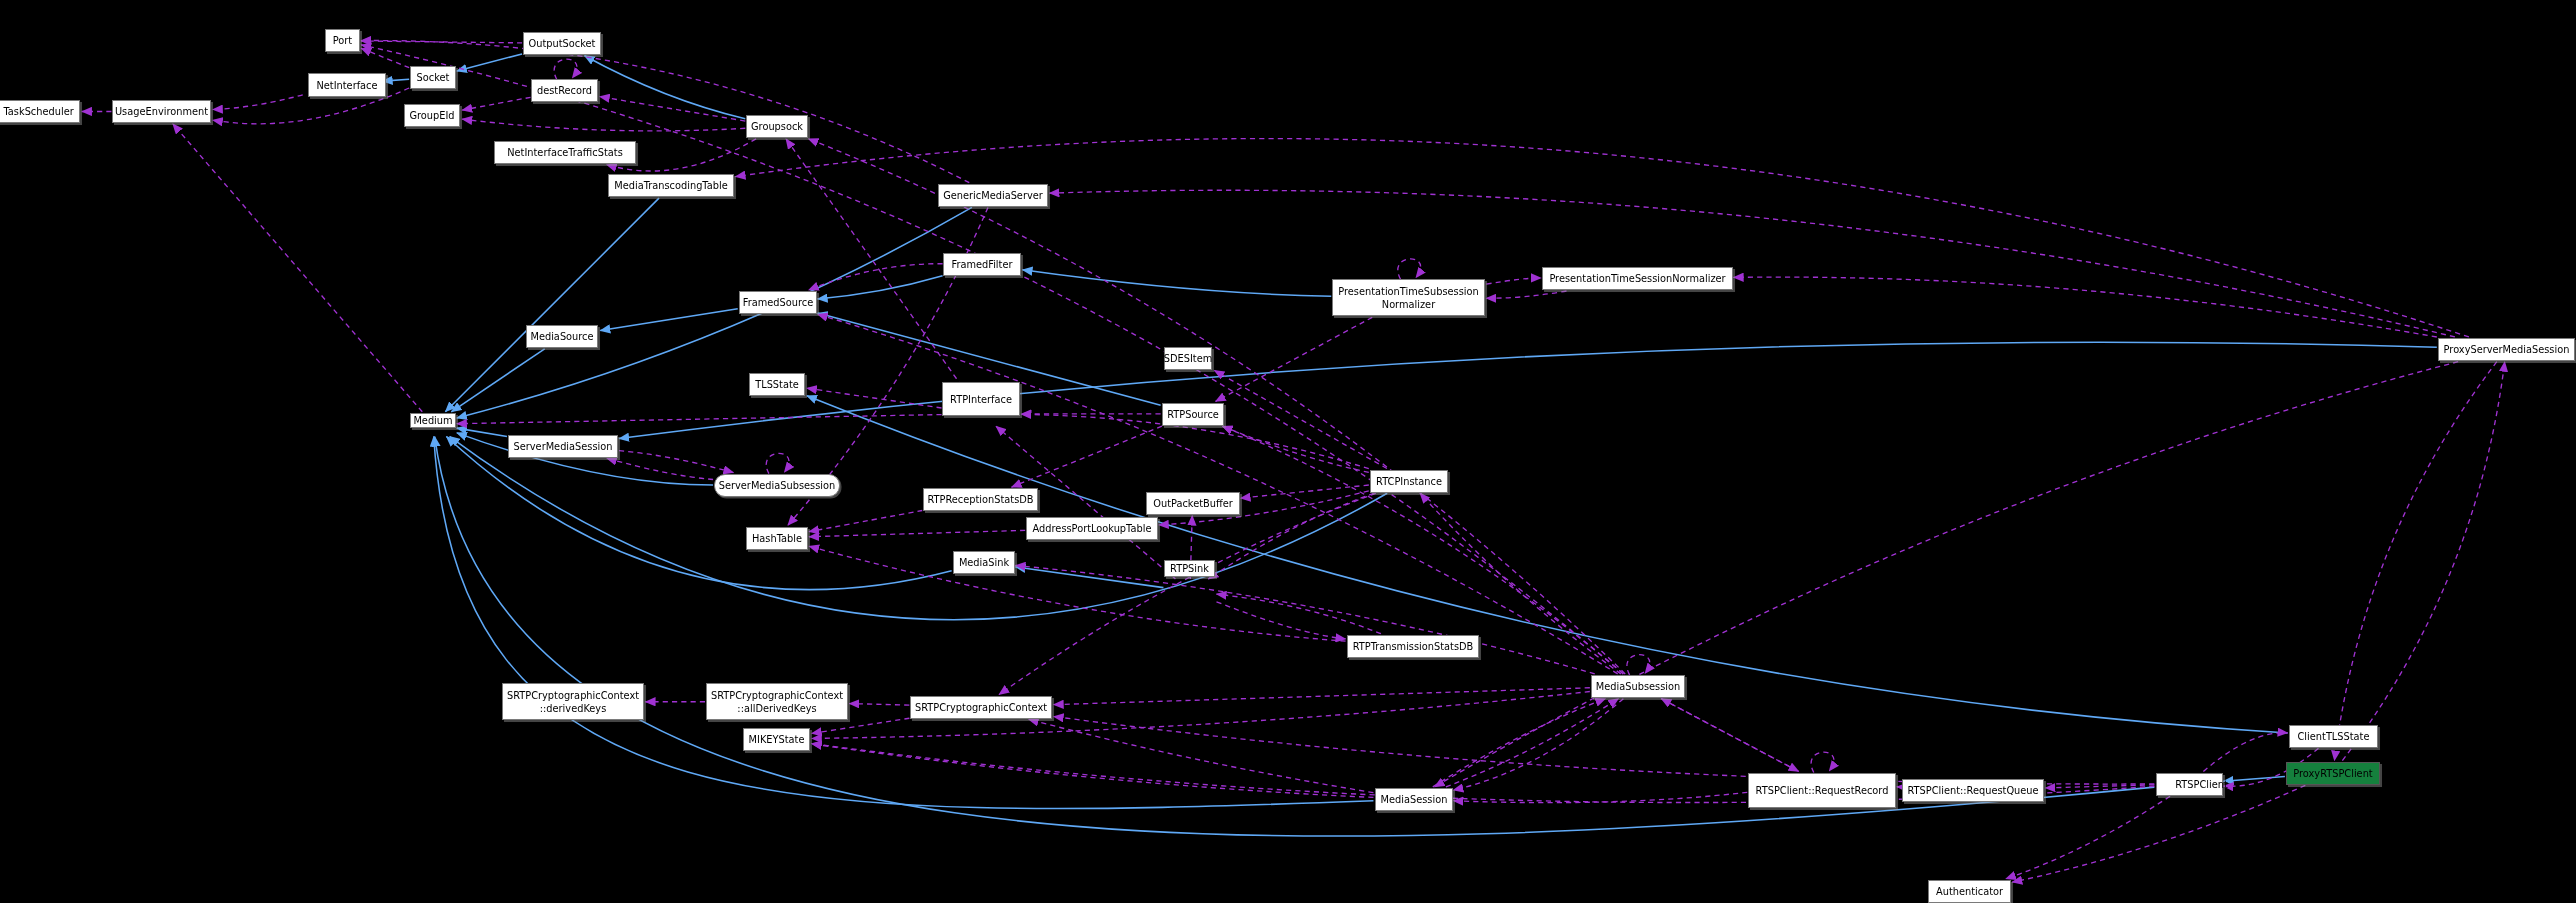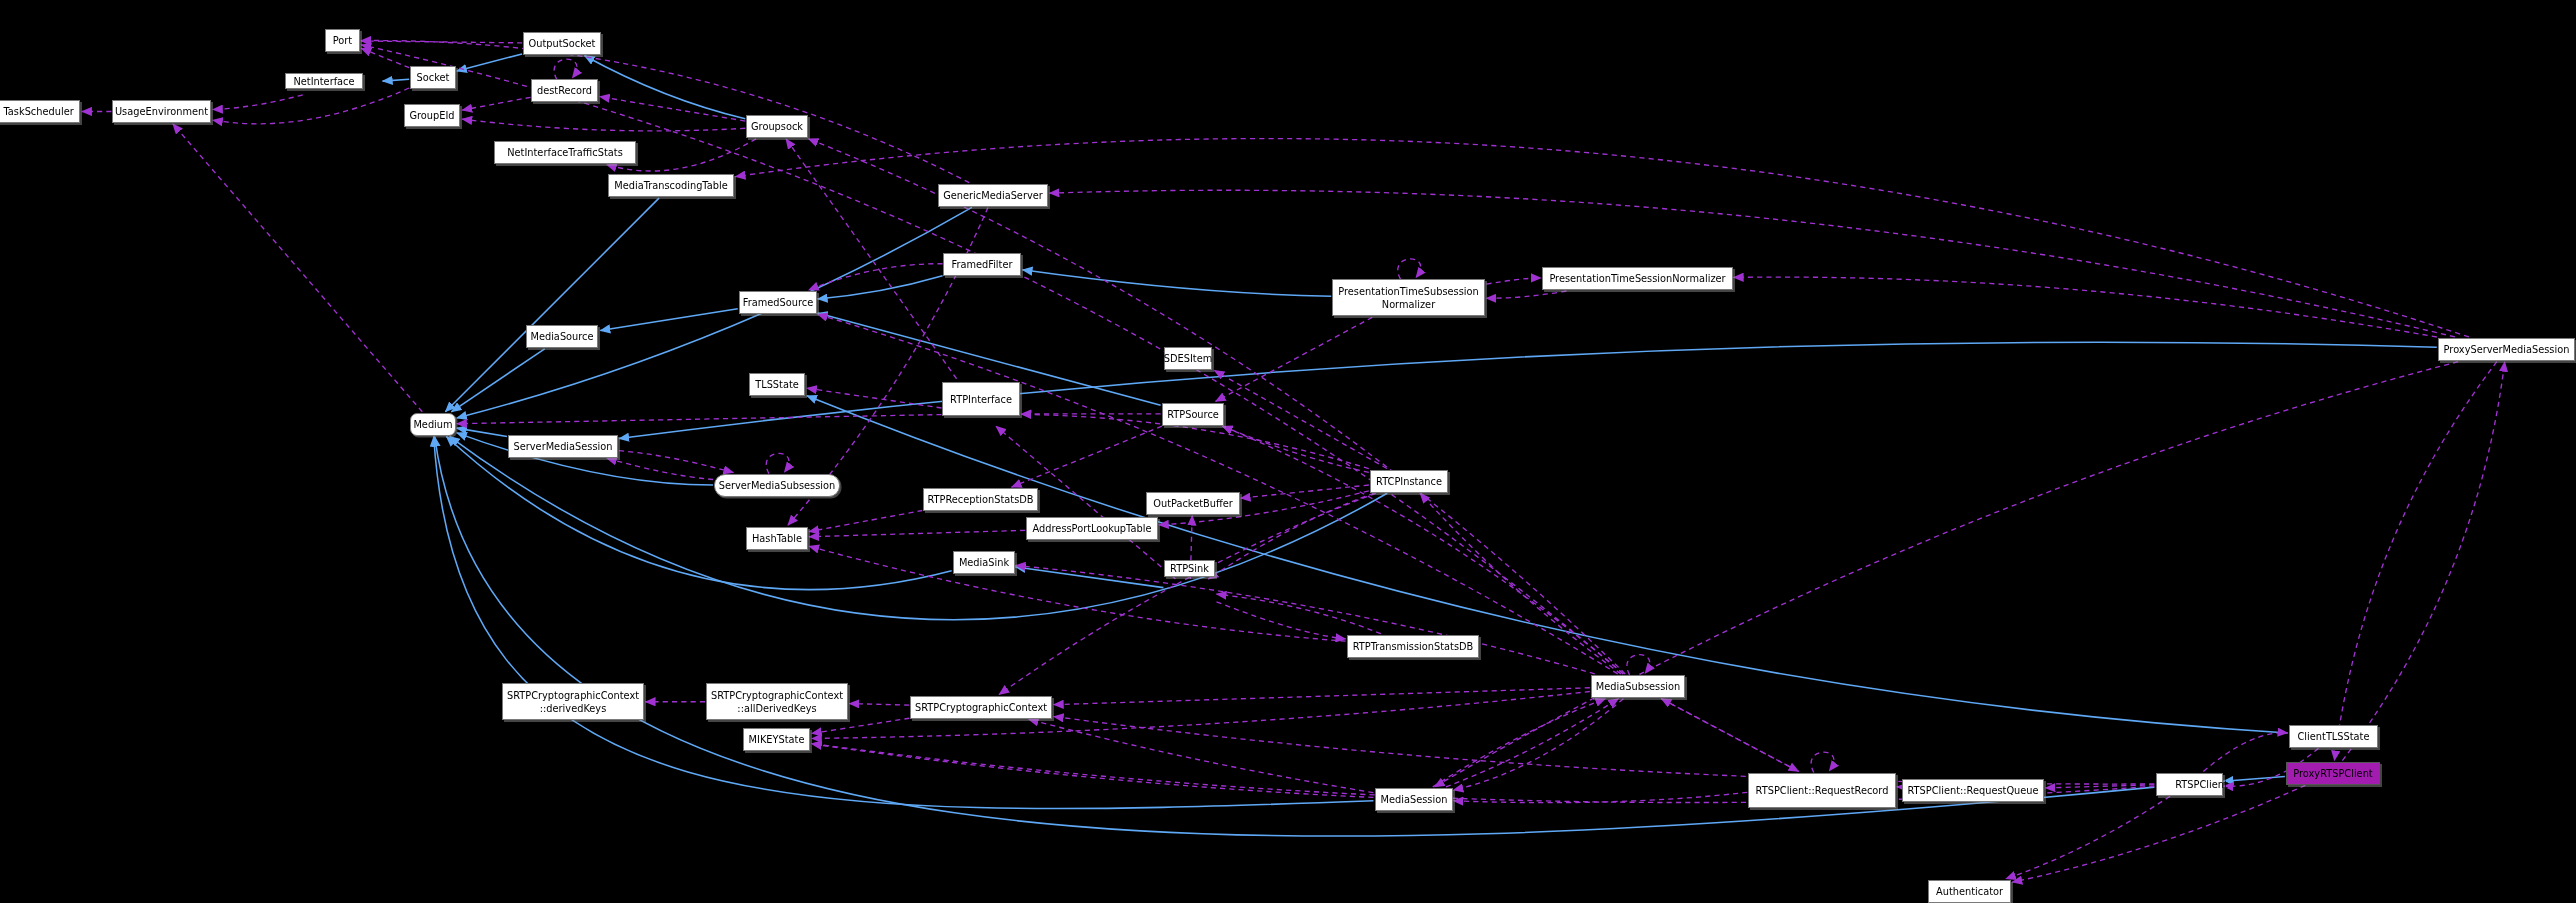--- a/index.html
+++ b/index.html
@@ -4,21 +4,21 @@
 <style>
   html,body{margin:0;padding:0;background:#000;}
   .stage{position:relative;width:2576px;height:903px;background:#000;overflow:hidden;
          font-family:"DejaVu Sans",sans-serif;}
   .stage svg{position:absolute;left:0;top:0;}
   .node{position:absolute;background:#ffffff;border:0.5px solid #7a7a7a;
         box-shadow:1.5px 1.5px 0.5px rgba(150,150,150,.45);
         color:#000;font:9.8px/13px "DejaVu Sans",sans-serif;
         display:flex;align-items:center;justify-content:center;
         text-align:center;white-space:pre;box-sizing:border-box;cursor:pointer;}
-  .node.gray{background:#a21caf;border-color:#555;}
+  .node.gray{background:#15803d;border-color:#555;}
 </style>
 </head>
 <body>
 
 <div class="stage">
   <svg id="edge-layer" width="2576" height="903" viewBox="0 0 4990 1750">
       <defs>
         <marker id="arr-i" viewBox="0 0 14 12" refX="13" refY="6" markerWidth="21" markerHeight="18" markerUnits="userSpaceOnUse" orient="auto">
           <path d="M0,0 L14,6 L0,12 z" fill="#5fa8f5"></path>
         </marker>
@@ -118,41 +118,41 @@
       <path d="M 4204.46969782458,1543 Q 4041.687674260446,1649.9459690417764 3886.2948841857133,1703" fill="none" stroke="#a032d2" stroke-width="2.6" stroke-dasharray="10 8" marker-end="url(#arr-u)"></path>
       <path d="M 4466.5639190094025,1522 Q 4180.3732164165085,1650.5381849660344 3898.6,1709.6668217167035" fill="none" stroke="#a032d2" stroke-width="2.6" stroke-dasharray="10 8" marker-end="url(#arr-u)"></path>
       <path d="M 4268.969484690211,1495 Q 4361.52633403899,1415.5790021169691 4432.2,1420.2263996444985" fill="none" stroke="#a032d2" stroke-width="2.6" stroke-dasharray="10 8" marker-end="url(#arr-u)"></path>
       <path d="M 4492.030515309789,1450 Q 4399.47366596101,1529.4209978830309 4308,1523.405822594745" fill="none" stroke="#a032d2" stroke-width="2.6" stroke-dasharray="10 8" marker-end="url(#arr-u)"></path>
       <path d="M 4837.65332957931,701 Q 4576.940830754977,1042.0482571664704 4522.997203014571,1474" fill="none" stroke="#a032d2" stroke-width="2.6" stroke-dasharray="10 8" marker-end="url(#arr-u)"></path>
       <path d="M 4538.34667042069,1474 Q 4799.059169245023,1132.9517428335296 4853.002796985429,701" fill="none" stroke="#a032d2" stroke-width="2.6" stroke-dasharray="10 8" marker-end="url(#arr-u)"></path>
     </svg>
   <div id="node-layer">
       <div class="node" style="left: -2.9px; top: 100px; width: 83px; height: 23px;">TaskScheduler</div>
       <div class="node" style="left: 112px; top: 100px; width: 99px; height: 23px;">UsageEnvironment</div>
-      <div class="node" style="left: 285px; top: 73px; width: 78px; height: 16px;">NetInterface</div>
+      <div class="node" style="left: 308px; top: 73px; width: 78px; height: 24px;">NetInterface</div>
       <div class="node" style="left: 325px; top: 29px; width: 35px; height: 23px;">Port</div>
       <div class="node" style="left: 410px; top: 66px; width: 46px; height: 23px;">Socket</div>
       <div class="node" style="left: 523px; top: 32px; width: 78px; height: 23px;">OutputSocket</div>
       <div class="node" style="left: 531px; top: 79px; width: 67px; height: 23px;">destRecord</div>
       <div class="node" style="left: 404px; top: 104px; width: 56px; height: 23px;">GroupEId</div>
       <div class="node" style="left: 746px; top: 115px; width: 62px; height: 23px;">Groupsock</div>
       <div class="node" style="left: 494px; top: 141px; width: 142px; height: 23px;">NetInterfaceTrafficStats</div>
       <div class="node" style="left: 608px; top: 174px; width: 126px; height: 23px;">MediaTranscodingTable</div>
       <div class="node" style="left: 938px; top: 184px; width: 110px; height: 23px;">GenericMediaServer</div>
       <div class="node" style="left: 943px; top: 253px; width: 78px; height: 23px;">FramedFilter</div>
       <div class="node" style="left: 739px; top: 291px; width: 78px; height: 23px;">FramedSource</div>
       <div class="node" style="left: 526px; top: 325px; width: 72px; height: 23px;">MediaSource</div>
       <div class="node" style="left: 749px; top: 373px; width: 56px; height: 23px;">TLSState</div>
       <div class="node" style="left: 942px; top: 382px; width: 78px; height: 34px;">RTPInterface</div>
       <div class="node" style="left: 1164px; top: 347px; width: 48px; height: 23px;">SDESItem</div>
       <div class="node" style="left: 1162px; top: 403px; width: 62px; height: 23px;">RTPSource</div>
       <div class="node" style="left: 1332px; top: 279px; width: 153px; height: 37px;">PresentationTimeSubsession
 Normalizer</div>
       <div class="node" style="left: 1542px; top: 267px; width: 191px; height: 23px;">PresentationTimeSessionNormalizer</div>
-      <div class="node" style="left: 410px; top: 413px; width: 46px; height: 23px; border-radius: 7px;">Medium</div>
+      <div class="node" style="left: 410px; top: 413px; width: 46px; height: 15px;">Medium</div>
       <div class="node" style="left: 508px; top: 435px; width: 110px; height: 23px;">ServerMediaSession</div>
       <div class="node" style="left: 714px; top: 474px; width: 126px; height: 23px; border-radius: 11px;">ServerMediaSubsession</div>
       <div class="node" style="left: 923px; top: 488px; width: 115px; height: 23px;">RTPReceptionStatsDB</div>
       <div class="node" style="left: 1146px; top: 492px; width: 94px; height: 23px;">OutPacketBuffer</div>
       <div class="node" style="left: 1026px; top: 517px; width: 132px; height: 23px;">AddressPortLookupTable</div>
       <div class="node" style="left: 746px; top: 527px; width: 62px; height: 23px;">HashTable</div>
       <div class="node" style="left: 953px; top: 551px; width: 62px; height: 23px;">MediaSink</div>
       <div class="node" style="left: 1164px; top: 560px; width: 51px; height: 17px;">RTPSink</div>
       <div class="node" style="left: 1370px; top: 470px; width: 78px; height: 23px;">RTCPInstance</div>
       <div class="node" style="left: 1347px; top: 635px; width: 132px; height: 23px;">RTPTransmissionStatsDB</div>

